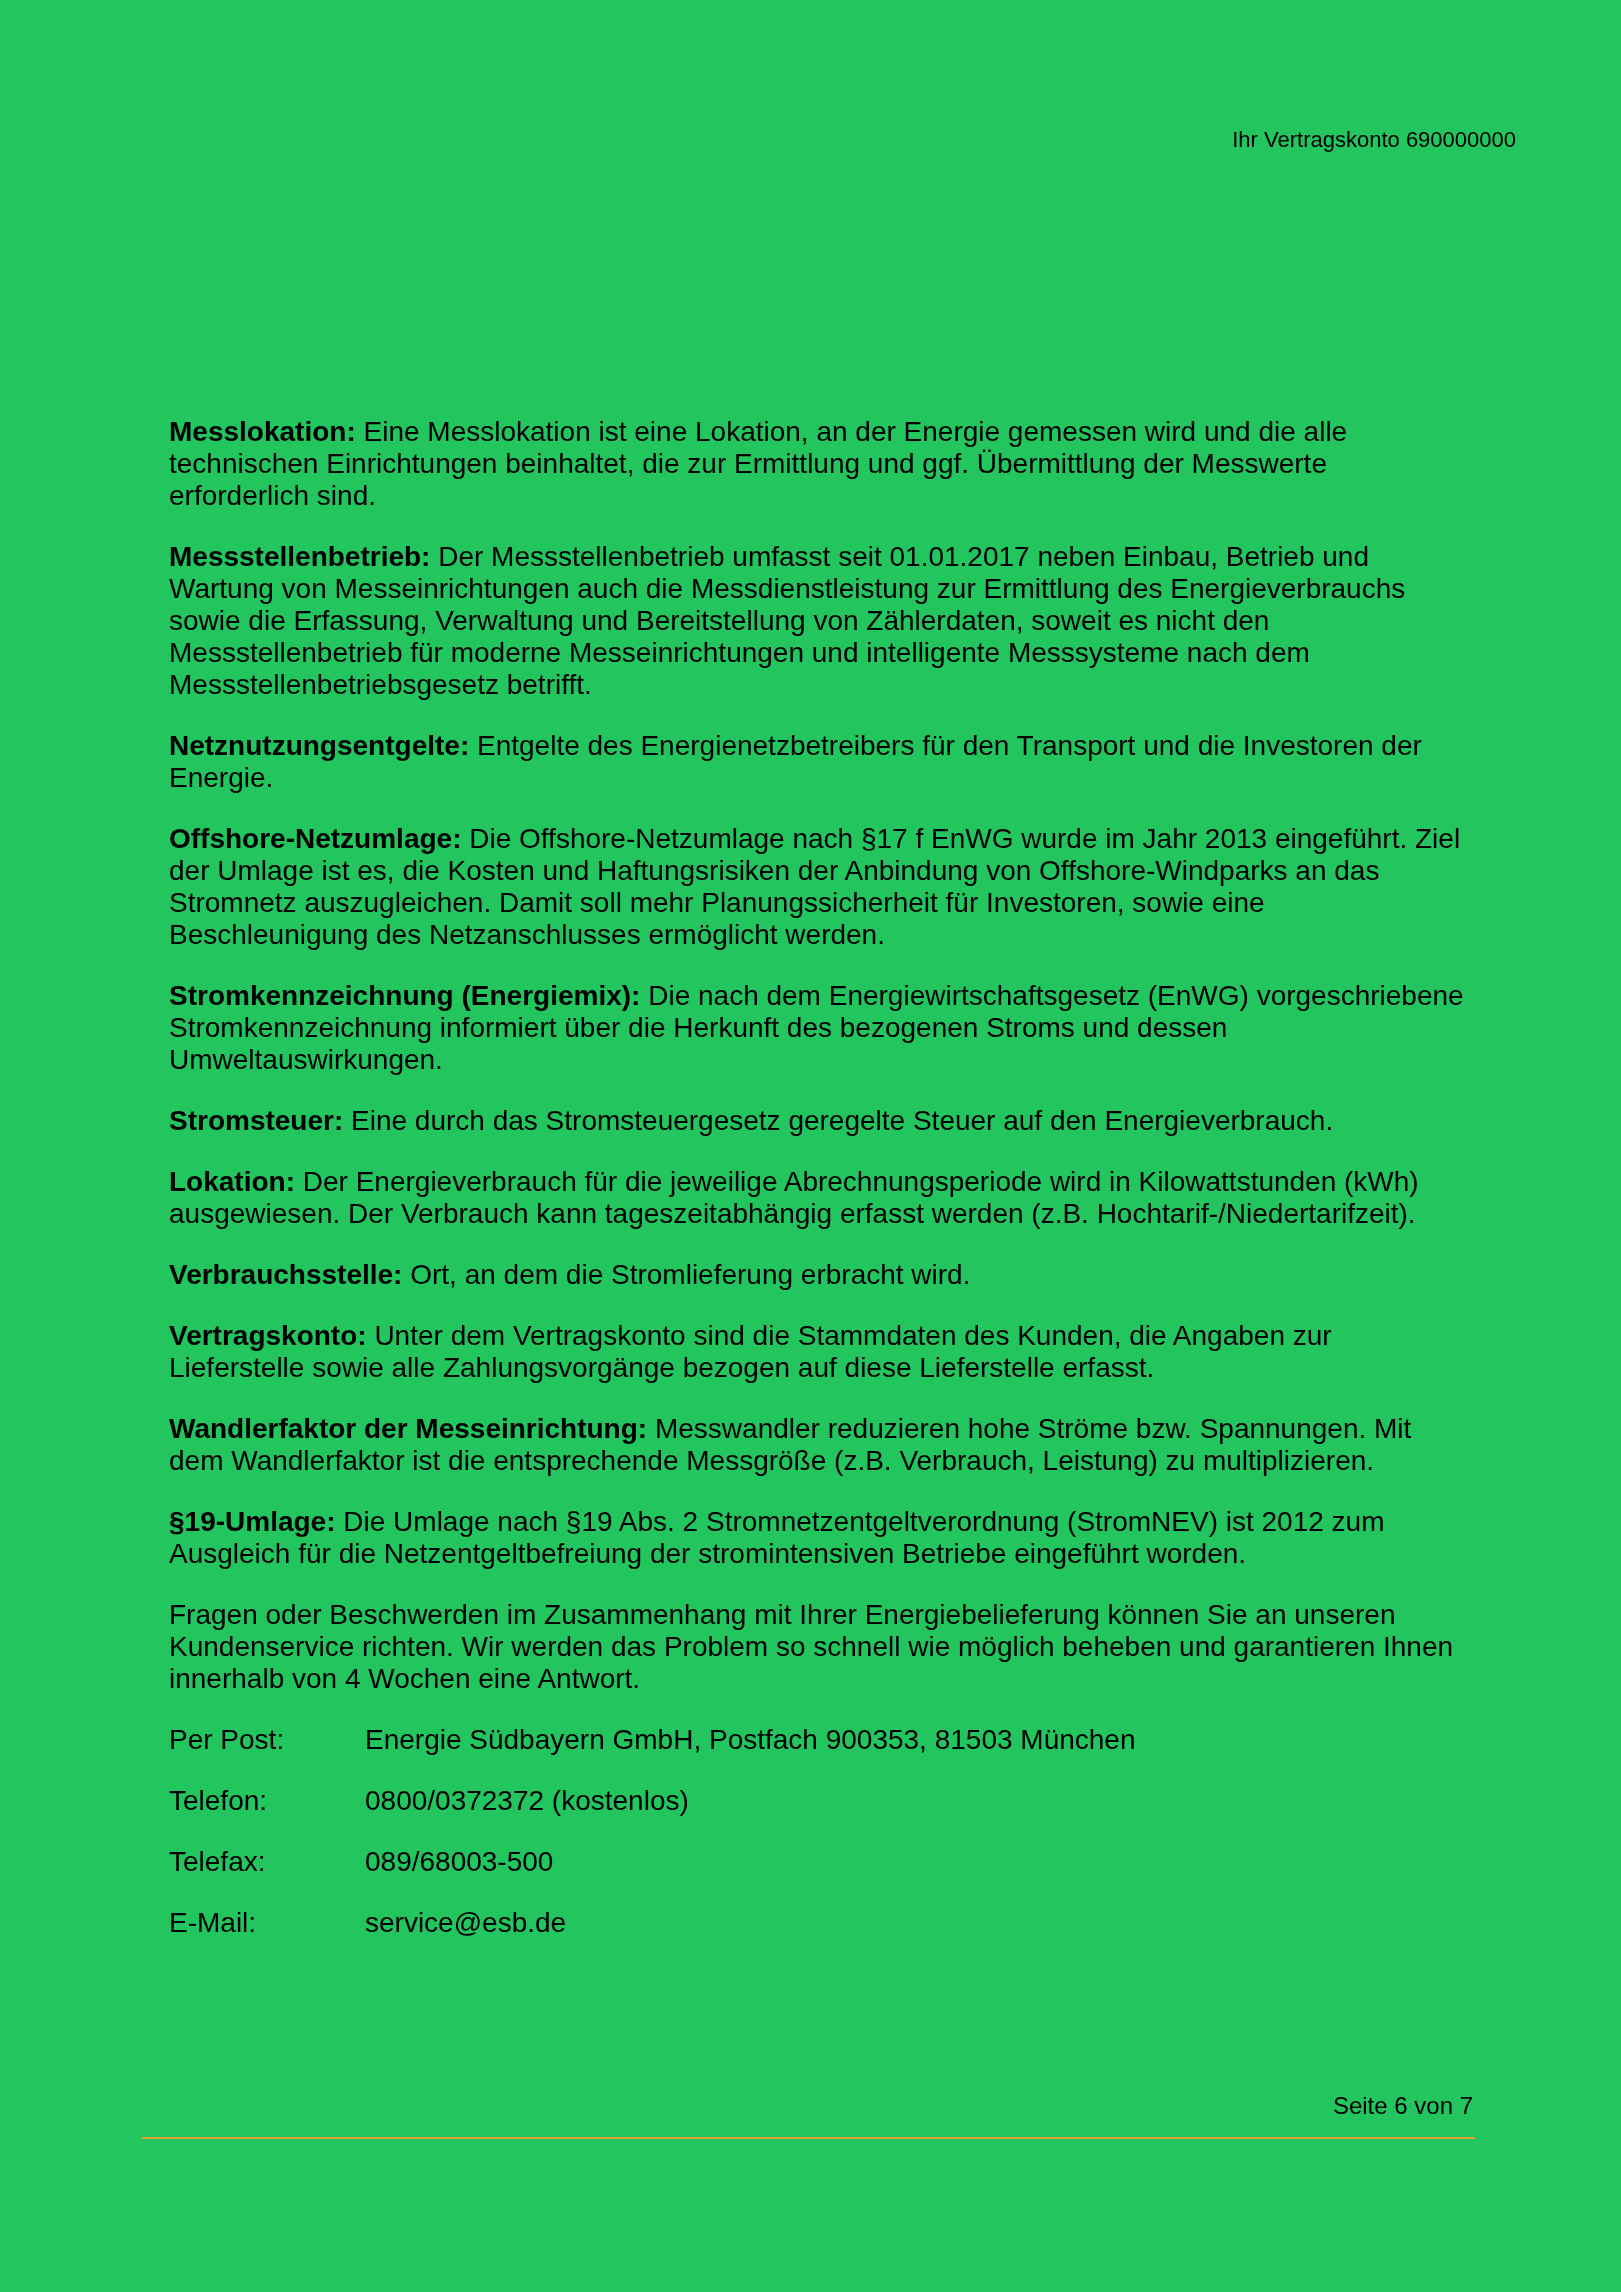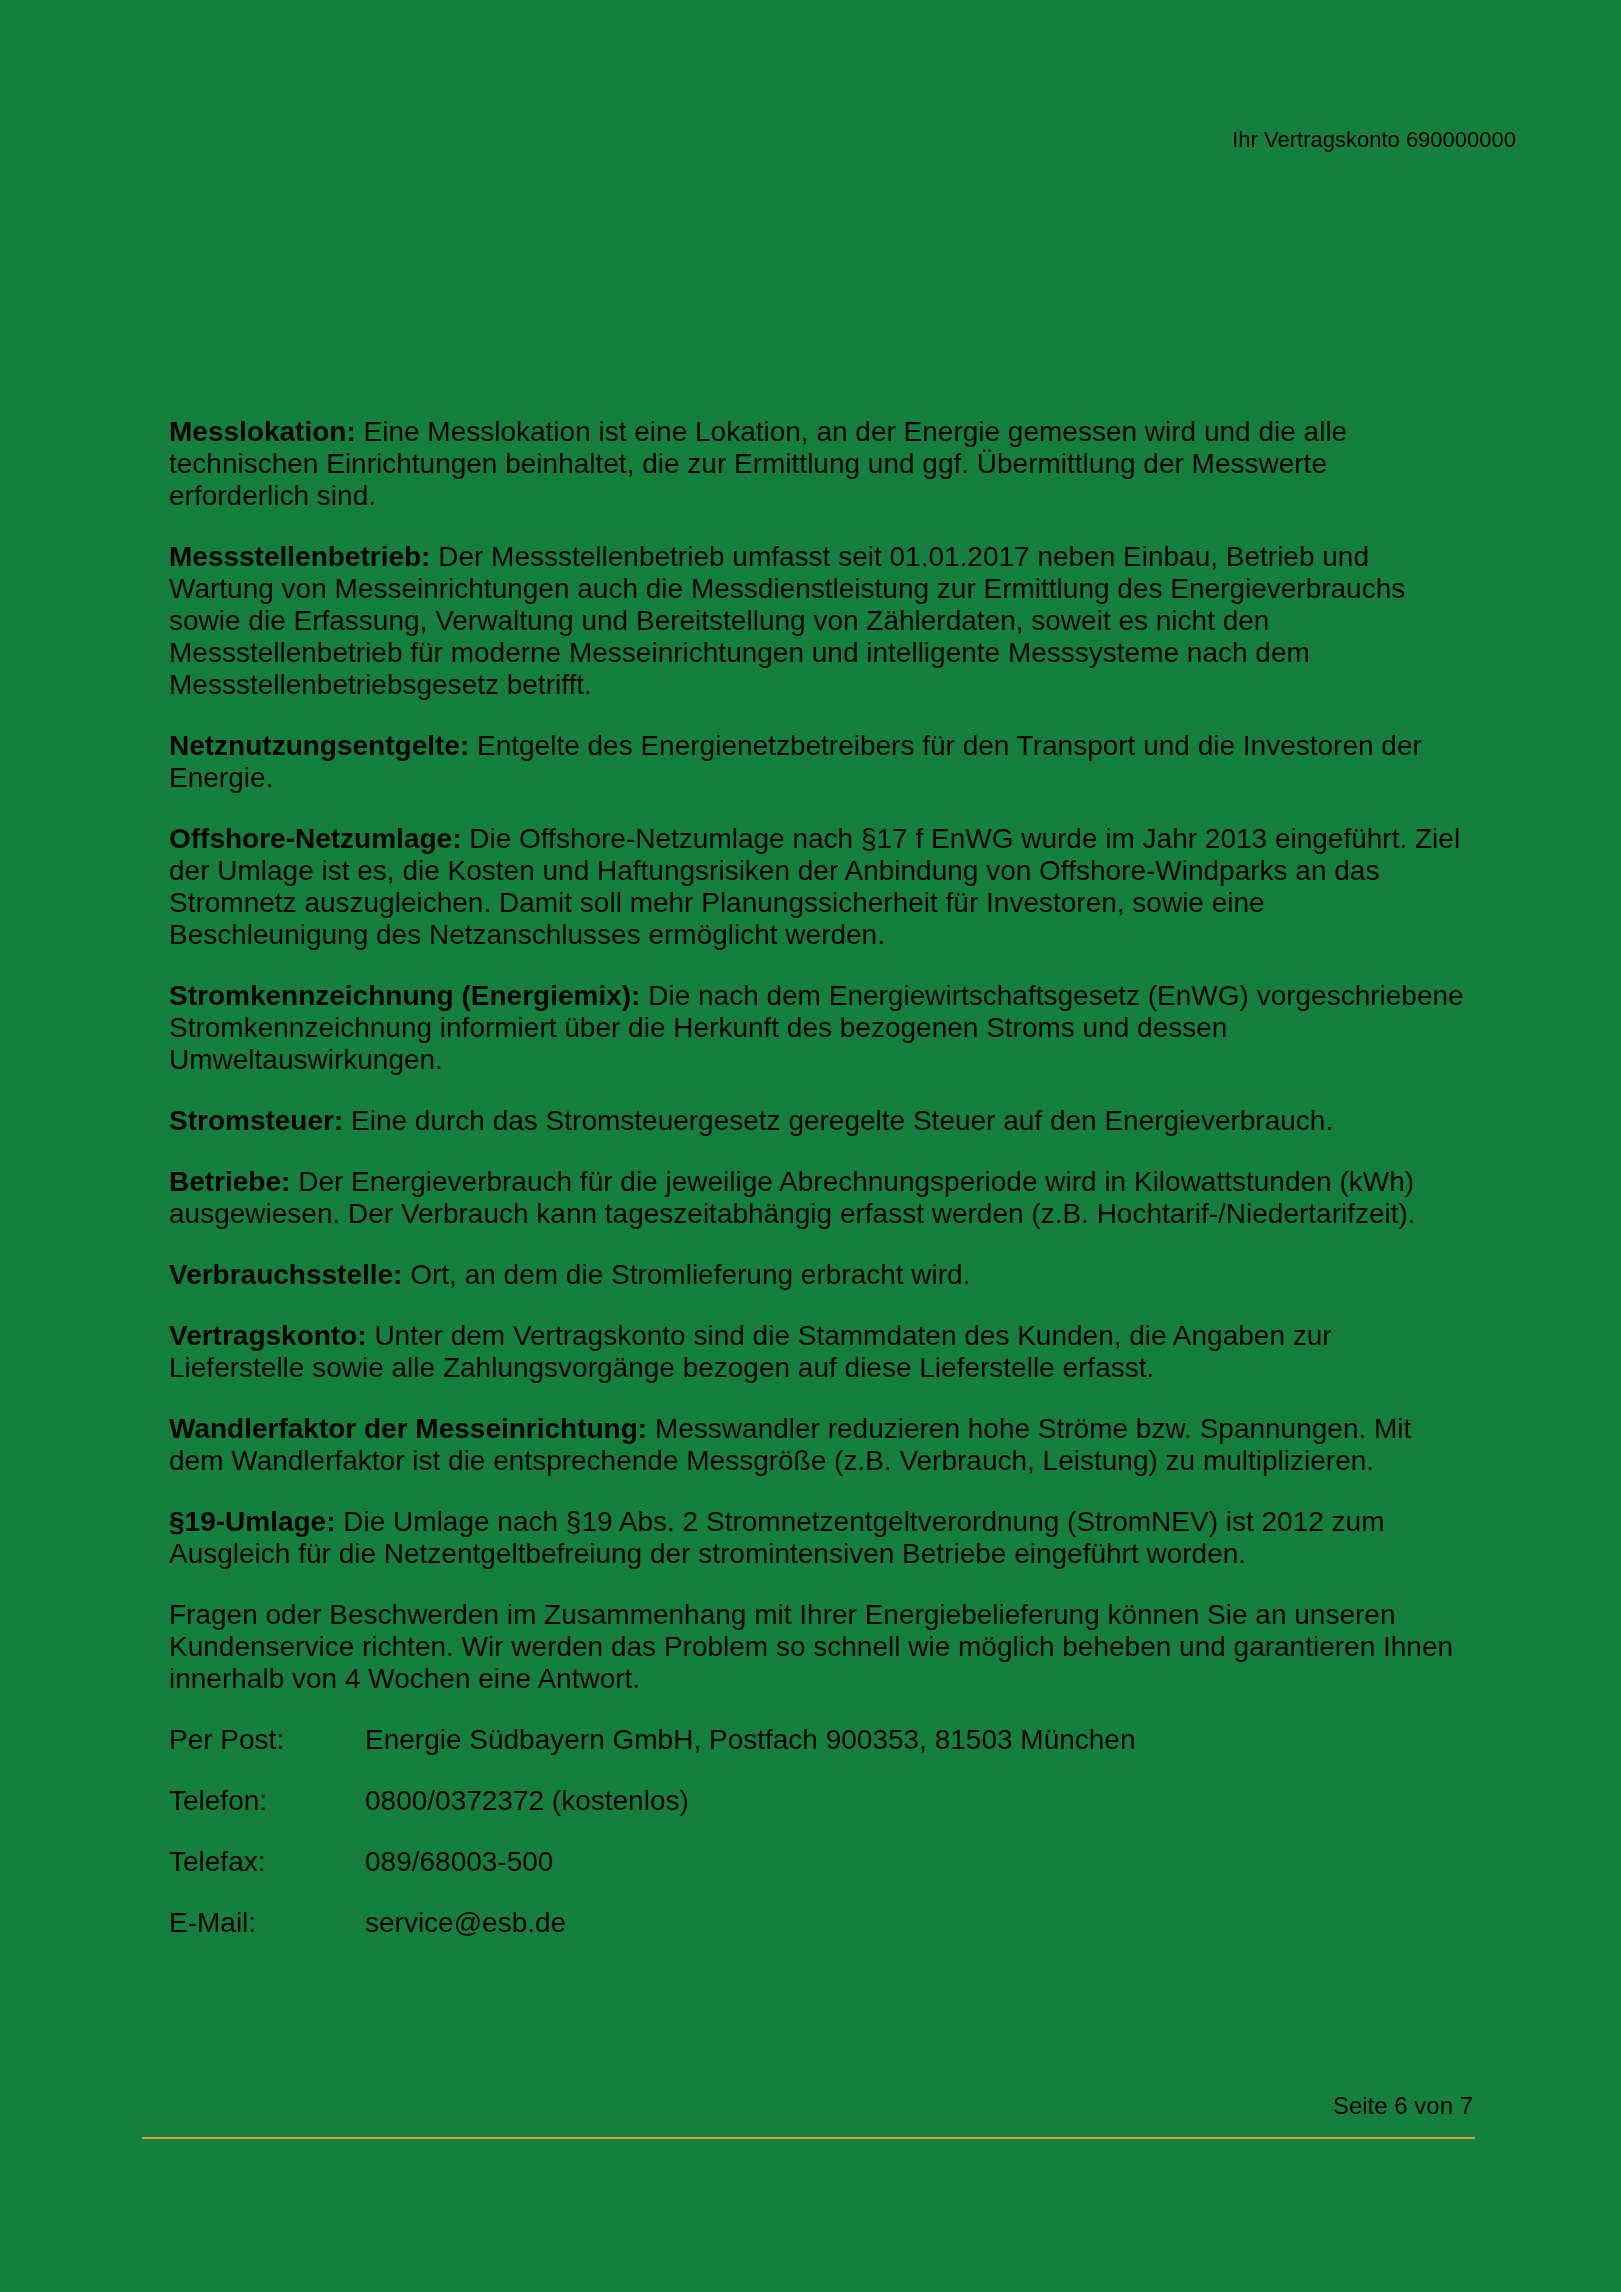--- a/index.html
+++ b/index.html
@@ -1,20 +1,20 @@
 <!DOCTYPE html>
 <html><head>
 <meta charset="utf-8">
 <style>
   html, body { margin: 0; padding: 0; background: #ffffff; }
   .page {
     position: relative;
     width: 1621px;
     height: 2293px;
-    background: #15803d;
+    background: #22c55e;
     font-family: "Liberation Sans", sans-serif;
     color: #000000;
     overflow: hidden;
   }
   .header-right {
     position: absolute;
     top: 125px;
     right: 105px;
     font-size: 22px;
     line-height: 29px;
@@ -85,21 +85,21 @@
           <strong>Stromkennzeichnung (Energiemix):</strong>
           <span>Die nach dem Energiewirtschaftsgesetz (EnWG) vorgeschriebene Stromkennzeichnung informiert über die Herkunft des bezogenen Stroms und dessen Umweltauswirkungen.</span>
         </p>
 
         <p class="para">
           <strong>Stromsteuer:</strong>
           <span>Eine durch das Stromsteuergesetz geregelte Steuer auf den Energieverbrauch.</span>
         </p>
 
         <p class="para">
-          <strong>Betriebe:</strong>
+          <strong>Lokation:</strong>
           <span>Der Energieverbrauch für die jeweilige Abrechnungsperiode wird in Kilowattstunden (kWh) ausgewiesen. Der Verbrauch kann tageszeitabhängig erfasst werden (z.B. Hochtarif-/Niedertarifzeit).</span>
         </p>
 
         <p class="para">
           <strong>Verbrauchsstelle:</strong>
           <span>Ort, an dem die Stromlieferung erbracht wird.</span>
         </p>
 
         <p class="para">
           <strong>Vertragskonto:</strong>

